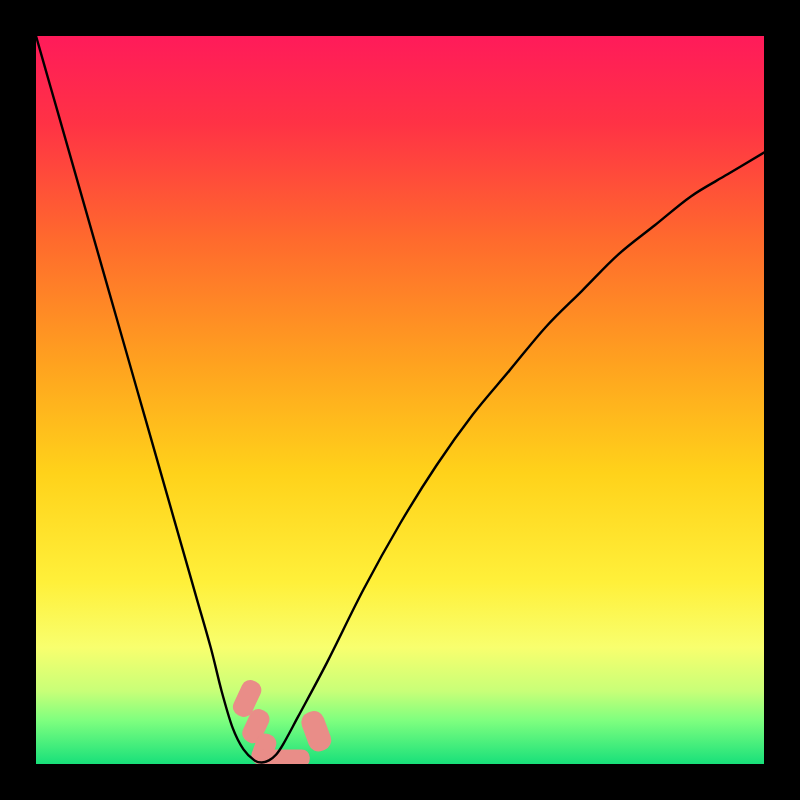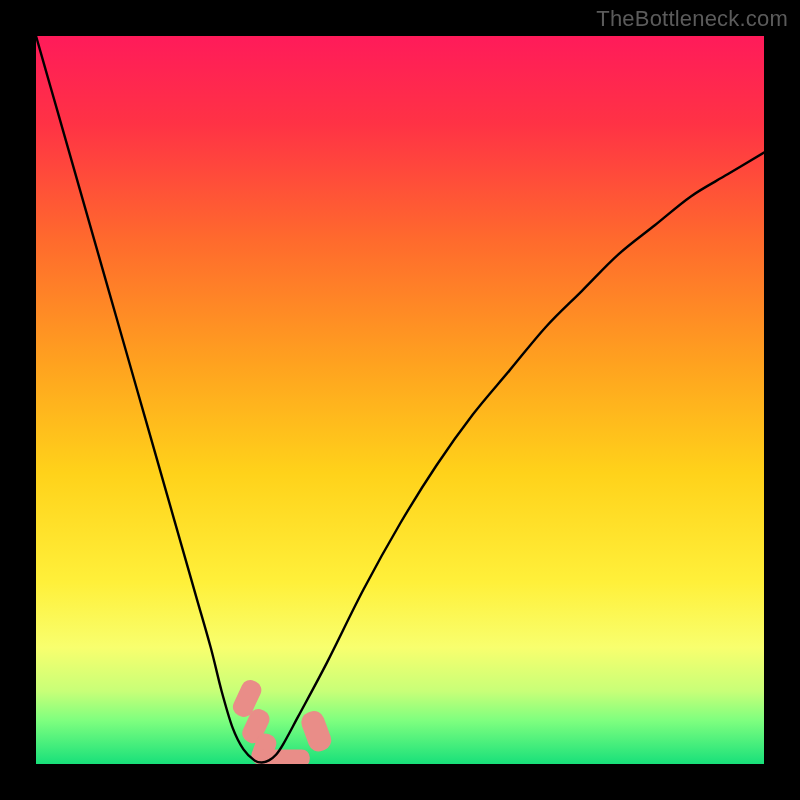--- a/index.html
+++ b/index.html
@@ -27,21 +27,20 @@
     top: 36px;
     width: 728px;
     height: 728px;
   }
   svg { display: block; }
 </style>
 </head>
 <body>
 
 <div class="frame">
-  <div class="watermark">TheBottleneck.com</div>
 
   <div class="inner">
     <svg id="chart-svg" width="728" height="728" viewBox="0 0 728 728">
       <defs>
         <linearGradient id="bg-grad" x1="0" y1="0" x2="0" y2="1">
             <stop offset="0%" stop-color="#ff1b5a"></stop>
             <stop offset="12%" stop-color="#ff3245"></stop>
             <stop offset="28%" stop-color="#ff6a2d"></stop>
             <stop offset="45%" stop-color="#ffa21f"></stop>
             <stop offset="60%" stop-color="#ffd21a"></stop>

